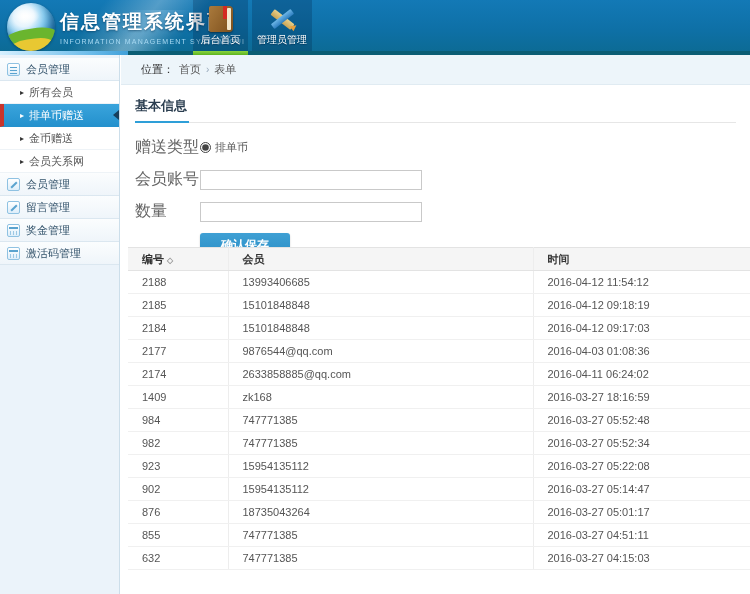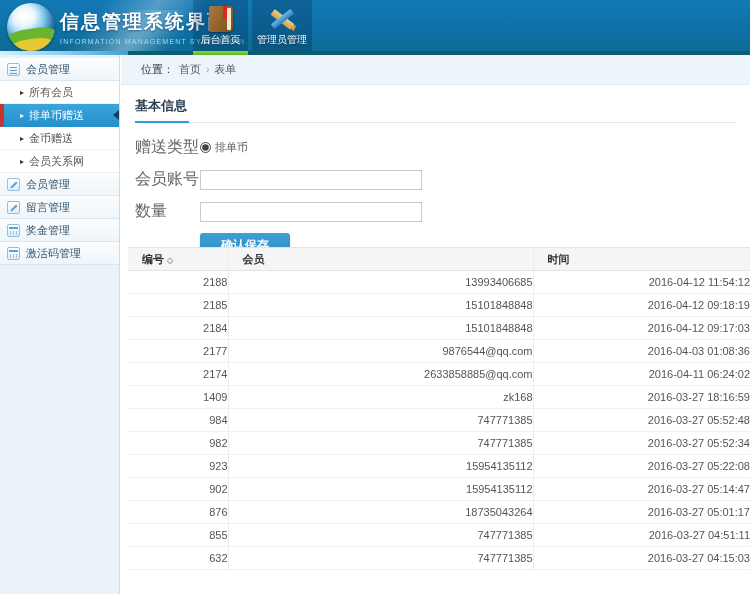--- a/index.html
+++ b/index.html
@@ -121,21 +121,21 @@
     background:linear-gradient(180deg,#3fa0d4,#2b8ec6); color:#fff; font-size:12px; font-weight:bold;
     cursor:pointer; box-shadow:0 1px 2px rgba(0,0,0,.2); font-family:"Liberation Sans",sans-serif; }
 
   .table-wrap { position:absolute; left:7px; right:0; top:192px; bottom:0; overflow:hidden; }
   table { width:100%; border-collapse:collapse; table-layout:fixed; font-size:11px; color:#555; }
   col.c1 { width:100px; } col.c2 { width:305px; }
   th { height:23px; background:#f5f5f5; border-top:1px solid #e3e3e3; border-bottom:1px solid #e3e3e3;
     font-weight:bold; color:#333; text-align:left; padding-left:14px; font-size:11px; }
   th, td { border-right:1px solid #ededed; }
   th:last-child, td:last-child { border-right:none; }
-  td { height:23px; border-bottom:1px solid #f0f0f0; padding-left:14px; background:#fff;text-align:right; }
+  td { height:23px; border-bottom:1px solid #f0f0f0; padding-left:14px; background:#fff; }
   .sort-icon { font-size:8px; color:#999; margin-left:3px; cursor:pointer; }
 </style>
 </head>
 <body>
 
 <div class="app-header">
   <div class="streak s1"></div>
   <div class="streak s2"></div>
 
   <div class="logo">

